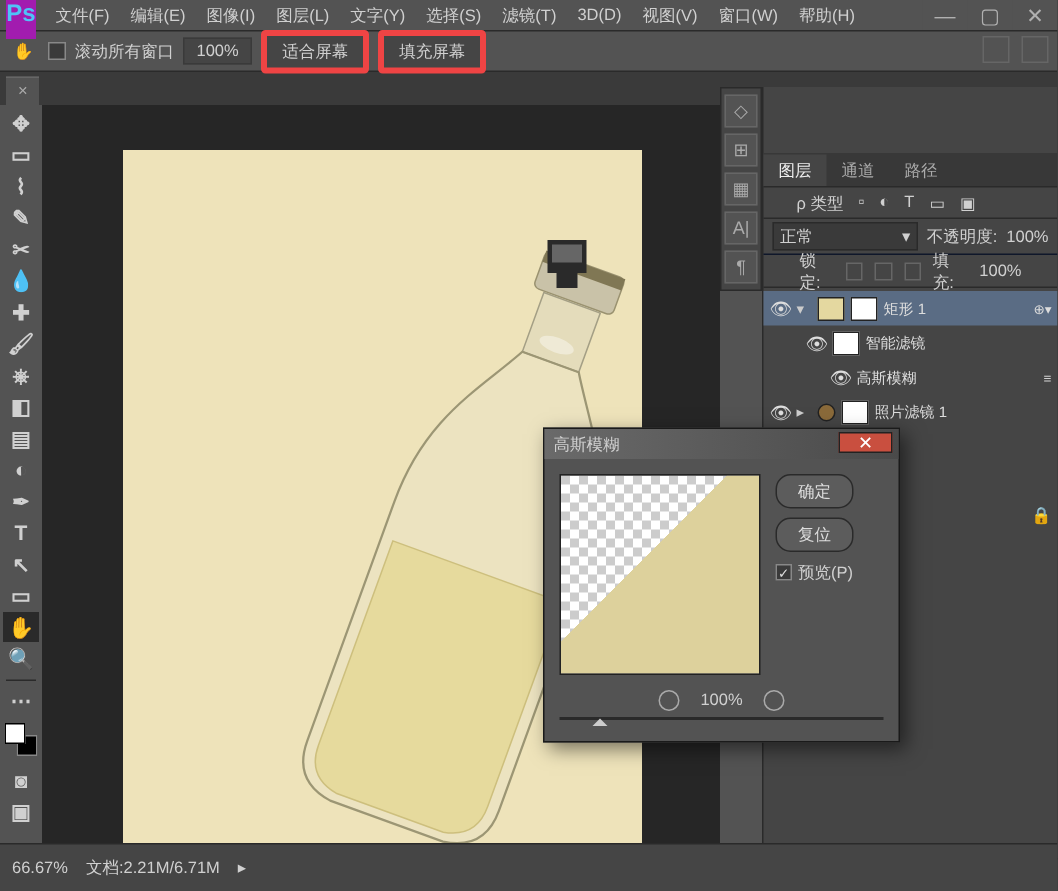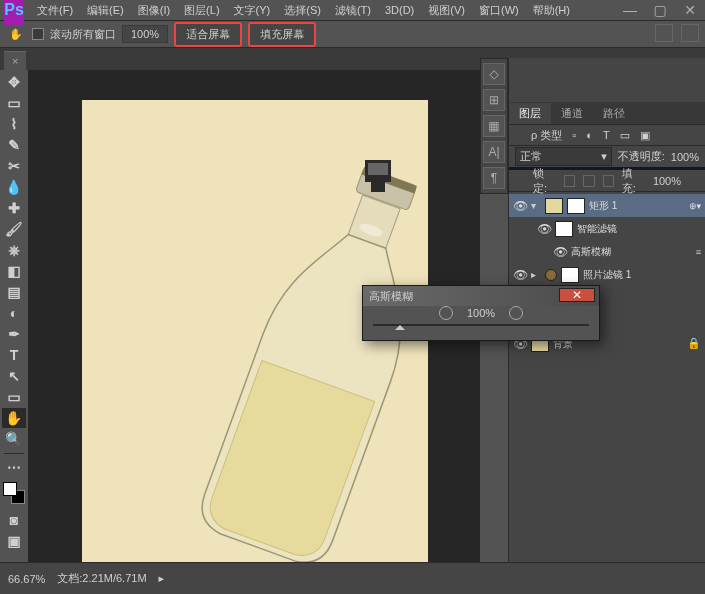--- a/index.html
+++ b/index.html
@@ -9,21 +9,21 @@
 .menubar .logo { width: 20px; height: 32px; background: #a21caf; color: #4fc3f7; display: flex; align-items: center; justify-content: center; font-weight: bold; font-size: 16px; margin-right: 6px; }
 .menubar .menu-item { padding: 2px 7px; color: #d0d0d0; cursor: pointer; }
 .win-controls { position: absolute; top: 0; right: 0; display: flex; }
 .win-controls div { width: 30px; height: 20px; display: flex; align-items: center; justify-content: center; background: #535353; cursor: pointer; font-size: 14px; color: #b0b0b0; }
 
 .optionsbar { height: 28px; background: #535353; border-top: 1px solid #2a2a2a; border-bottom: 1px solid #2a2a2a; display: flex; align-items: center; padding: 0 6px; gap: 6px; }
 .opt-icon { width: 20px; height: 20px; display: flex; align-items: center; justify-content: center; }
 .opt-check { width: 12px; height: 12px; border: 1px solid #888; background: #3a3a3a; }
 .opt-label { color: #d0d0d0; }
 .opt-box { padding: 2px 8px; border: 1px solid #3a3a3a; background: #454545; color: #d0d0d0; display: flex; align-items: center; gap: 4px; }
-.opt-button { padding: 3px 10px; background: #454545; border: 2px solid #ef4444; border-radius: 3px; color: #d0d0d0; cursor: pointer; }
+.opt-button { padding: 3px 10px; background: #454545; border: 4px solid #ef4444; border-radius: 3px; color: #d0d0d0; cursor: pointer; }
 .right-opt-icons { position: absolute; right: 6px; top: 24px; display: flex; gap: 8px; }
 .right-opt-icons div { width: 18px; height: 18px; border: 1px solid #666; }
 
 .doctabbar { height: 22px; background: #3a3a3a; display: flex; align-items: flex-end; padding-left: 4px; }
 .doctab { background: #535353; padding: 3px 8px; color: #d0d0d0; font-size: 10px; border-top: 1px solid #666; display: flex; align-items: center; gap: 6px; }
 .doctab .close { color: #aaa; cursor: pointer; }
 
 .toolbox { position: absolute; left: 0; top: 70px; width: 28px; background: #535353; display: flex; flex-direction: column; align-items: center; padding-top: 2px; }
 .tool { width: 24px; height: 20px; display: flex; align-items: center; justify-content: center; color: #d0d0d0; cursor: pointer; font-size: 14px; font-weight: bold; margin-bottom: 1px; }
 .tool.selected { background: #2a2a2a; }
@@ -36,21 +36,21 @@
 .bottle { position: absolute; left: 110px; top: 55px; width: 250px; height: 430px; }
 
 .right-strip { position: absolute; right: 197px; top: 58px; width: 28px; background: #454545; display: flex; flex-direction: column; align-items: center; padding-top: 4px; border: 1px solid #2a2a2a; z-index: 5; }
 .right-strip div { width: 22px; height: 22px; margin-bottom: 4px; border: 1px solid #666; background: #535353; display: flex; align-items: center; justify-content: center; color: #aaa; font-size: 12px; }
 
 .right-panel { position: absolute; right: 0; top: 58px; width: 197px; bottom: 0; background: #454545; border-left: 1px solid #2a2a2a; }
 .panel-tabs { height: 22px; display: flex; align-items: flex-end; background: #383838; margin-top: 44px; }
 .panel-tab { padding: 3px 10px; color: #aaa; font-size: 11px; }
 .panel-tab.active { background: #454545; color: #eee; }
 .panel-toolbar { height: 22px; border-top: 1px solid #2a2a2a; border-bottom: 1px solid #2a2a2a; display: flex; align-items: center; padding: 0 22px; gap: 10px; color: #888; font-size: 10px; }
-.blend-row { height: 24px; display: flex; align-items: center; padding: 0 6px; gap: 6px; border-bottom: 3px solid #0f172a; }
+.blend-row { height: 24px; display: flex; align-items: center; padding: 0 6px; gap: 6px; border-bottom: 1px solid #0f172a; }
 .blend-row select, .blend-row .combo { background: #3a3a3a; border: 1px solid #2a2a2a; color: #888; font-size: 10px; padding: 1px 4px; width: 58px; }
 .blend-row .combo { display: flex; align-items: center; flex:1; justify-content: space-between; }
 .lock-row { height: 22px; display: flex; align-items: center; padding: 0 24px; gap: 8px; color: #aaa; border-bottom: 1px solid #2a2a2a; font-size: 10px; }
 .lock-row .tiny { width: 12px; height: 12px; border: 1px solid #666; }
 .layers { padding: 2px 0; }
 .layer { display: flex; align-items: center; height: 23px; padding: 0 4px; gap: 4px; }
 .layer.selected { background: #5a6c84; }
 .layer .eye { width: 14px; text-align: center; color: #ddd; font-size: 12px; }
 .layer .thumb { width: 18px; height: 16px; background: #ccc; border: 1px solid #222; flex-shrink: 0; }
 .layer .thumb.mask { background: #fff; }
@@ -264,20 +264,31 @@
     <span>▦</span>
     <span>🗑</span>
   </div>
 </div>
 
 <div class="dialog">
   <div class="dlg-title">
     <span>高斯模糊</span>
     <div class="dlg-close">✕</div>
   </div>
+  <div class="dlg-body">
+    <div class="preview"></div>
+    <div class="dlg-side">
+      <div class="dlg-btn">确定</div>
+      <div class="dlg-btn">复位</div>
+      <label class="dlg-check">
+        <span class="box">✓</span>
+        <span>预览(P)</span>
+      </label>
+    </div>
+  </div>
   <div class="zoom-row">
     <span class="zoom-icon"></span>
     <span>100%</span>
     <span class="zoom-icon"></span>
   </div>
   <div class="slider">
     <div class="track"></div>
     <div class="thumb"></div>
   </div>
 </div>

